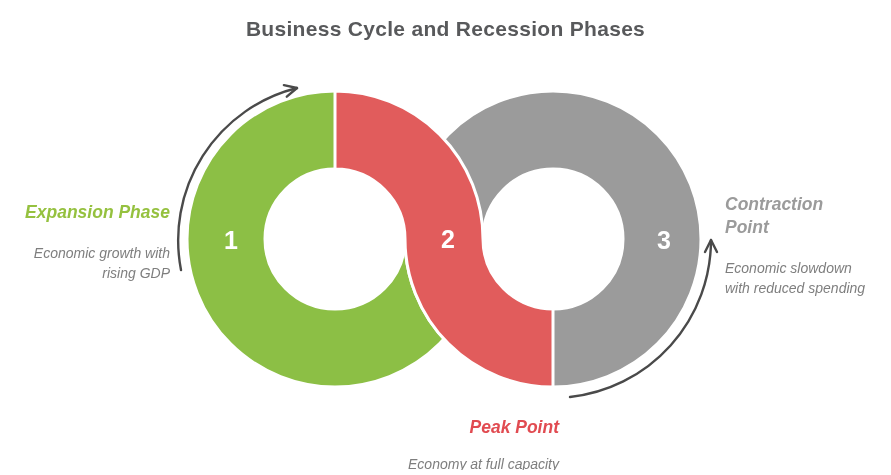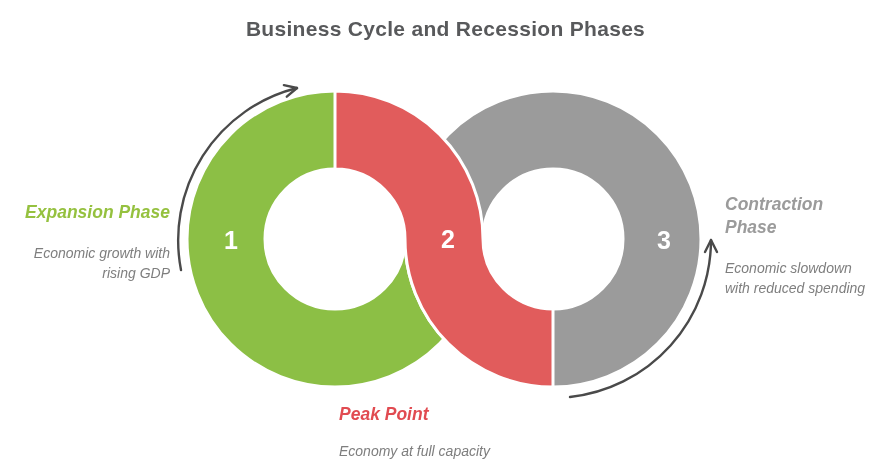--- a/index.html
+++ b/index.html
@@ -12,21 +12,21 @@
     position:absolute;left:0;right:0;top:17px;text-align:center;
     font-size:21px;font-weight:bold;letter-spacing:.3px;color:var(--title_gray,#58595b);
   }
   .label-block{position:absolute;font-style:italic;}
   .label-block .heading{font-size:17.5px;font-weight:bold;line-height:23px;}
   .label-block .desc{font-size:14px;line-height:20px;color:var(--body_gray,#7e7e7e);margin-top:19px;}
   .label-left{left:10px;top:201px;width:160px;text-align:right;}
   .label-left .heading{color:var(--green_text,#95c13f);}
   .label-right{left:725px;top:193px;width:160px;text-align:left;}
   .label-right .heading{color:var(--gray_text,#9b9b9b);width:120px;}
-  .label-bottom{left:339px;top:403px;width:220px;text-align:left;}
+  .label-bottom{left:339px;top:416px;width:220px;text-align:right;}
   .label-bottom .heading{color:var(--red_text,#e14b51);}
   .label-bottom .desc{margin-top:15px;}
   .ring-number{
     position:absolute;transform:translate(-50%,-50%);
     color:#ffffff;font-size:25px;font-weight:bold;
   }
   .n1{left:231px;top:240px;}
   .n2{left:448px;top:239px;}
   .n3{left:664px;top:240px;}
 </style>
@@ -70,21 +70,21 @@
 
   <div class="label-block label-left">
     <div class="heading">Expansion Phase</div>
     <div class="desc">
       <div>Economic growth with</div>
       <div>rising GDP</div>
     </div>
   </div>
 
   <div class="label-block label-right">
-    <div class="heading">Contraction Phase</div>
+    <div class="heading">Contraction Point</div>
     <div class="desc">
       <div>Economic slowdown</div>
       <div>with reduced spending</div>
     </div>
   </div>
 
   <div class="label-block label-bottom">
     <div class="heading">Peak Point</div>
     <div class="desc">
       <div>Economy at full capacity</div>

